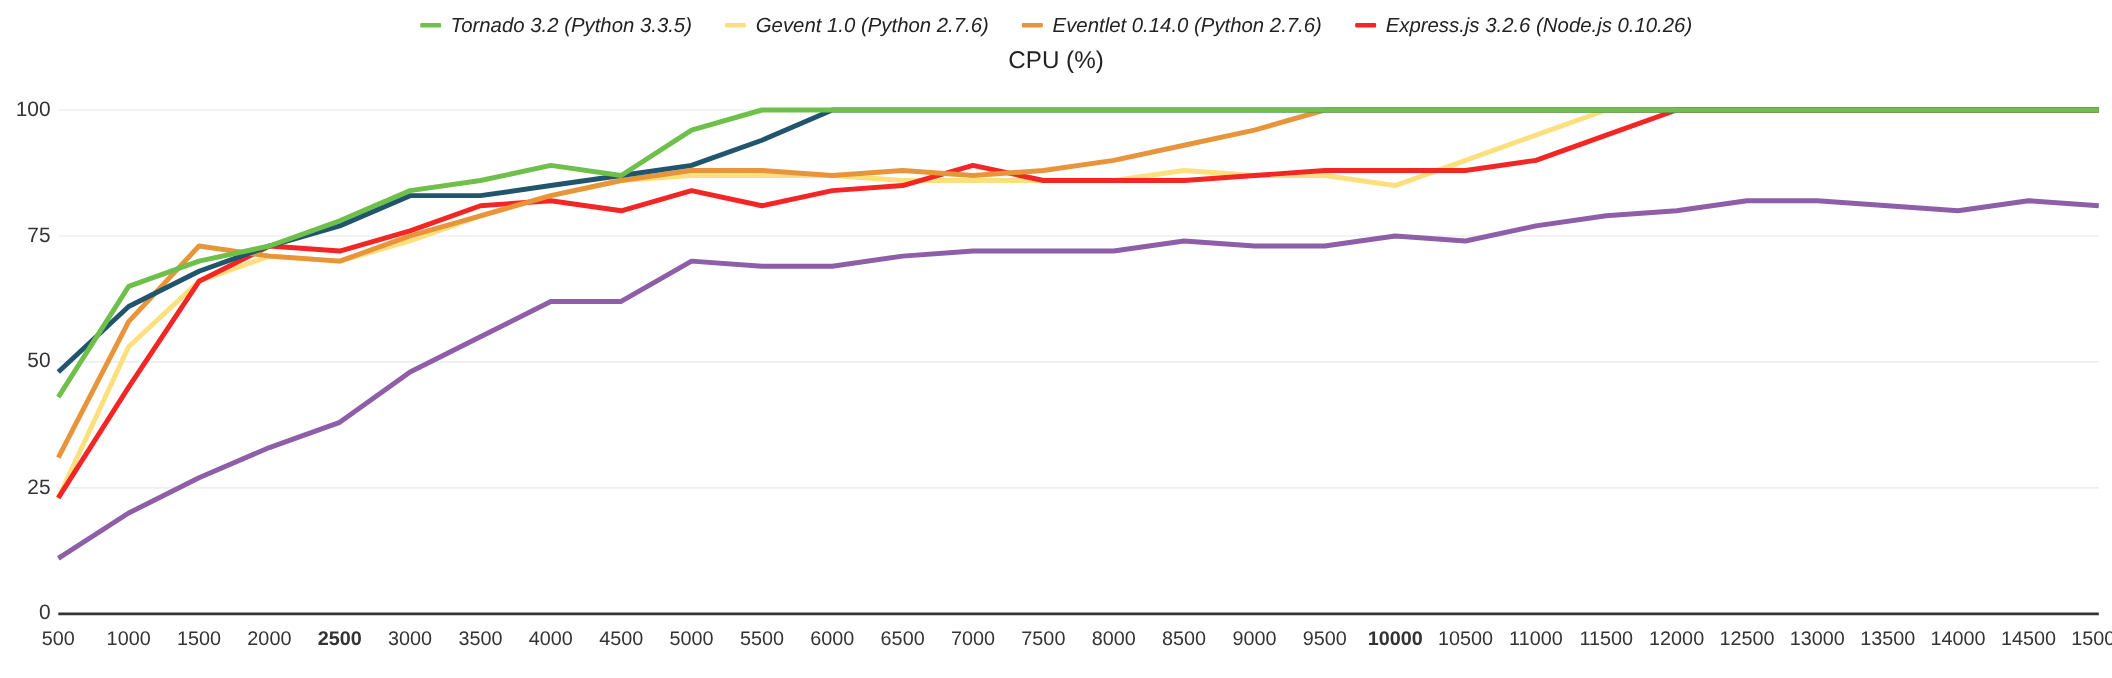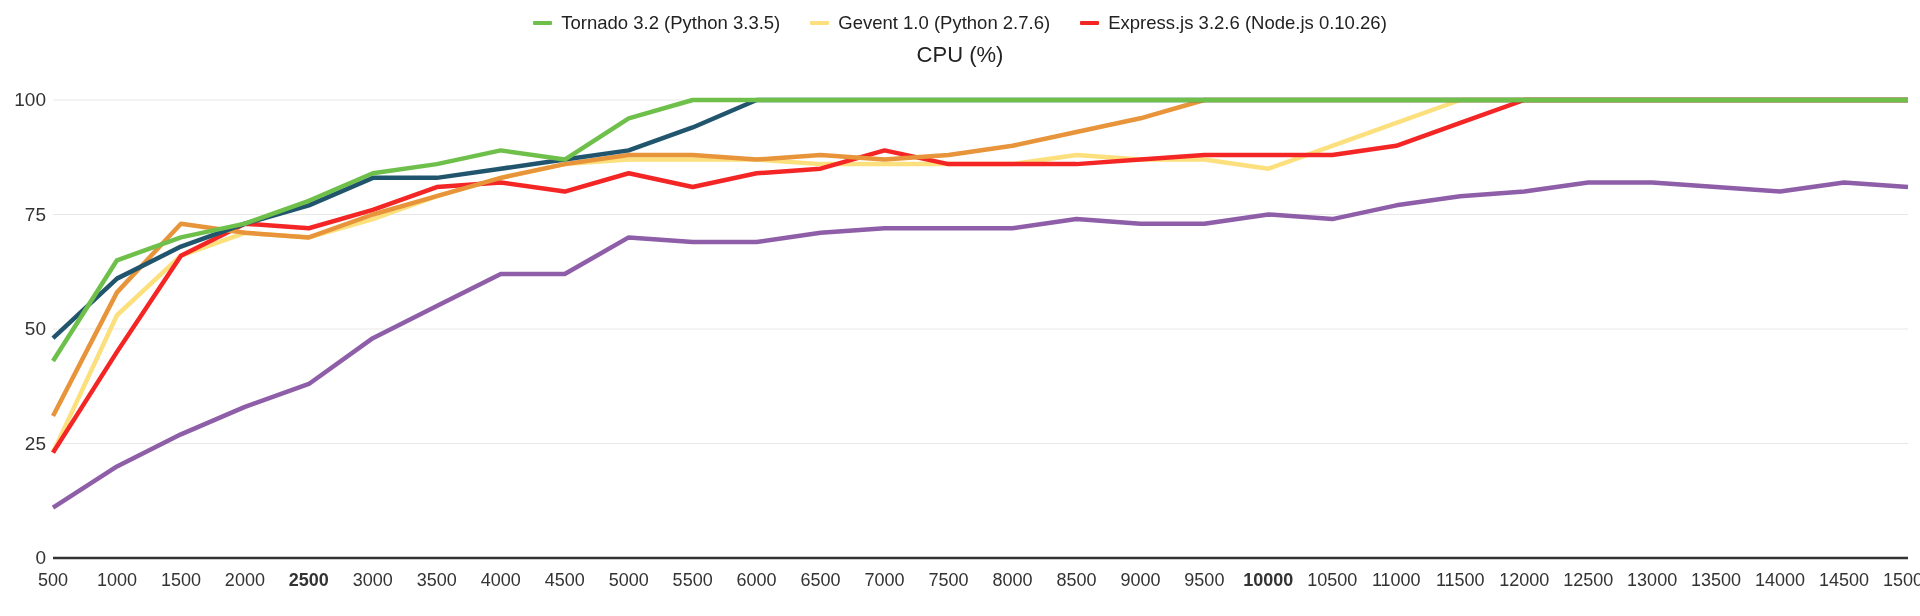--- a/index.html
+++ b/index.html
@@ -25,20 +25,21 @@
     position: absolute;
     left: 0;
     top: 8px;
     width: 1920px;
     height: 30px;
     display: flex;
     flex-direction: row;
     justify-content: center;
     align-items: center;
     gap: 30px;
+    font-style: italic;
   }
   .legend-item {
     display: flex;
     flex-direction: row;
     align-items: center;
     gap: 9px;
     white-space: nowrap;
   }
   .legend-swatch {
     display: inline-block;
@@ -116,20 +117,24 @@
 <div id="chart-root">
 
   <div id="legend">
       <div class="legend-item">
         <span class="legend-swatch" style="background: rgb(110, 192, 74);"></span>
         <span class="legend-label">Tornado 3.2 (Python 3.3.5)</span>
       </div>
       <div class="legend-item">
         <span class="legend-swatch" style="background: rgb(252, 224, 126);"></span>
         <span class="legend-label">Gevent 1.0 (Python 2.7.6)</span>
+      </div>
+      <div class="legend-item">
+        <span class="legend-swatch" style="background: rgb(232, 148, 58);"></span>
+        <span class="legend-label">Eventlet 0.14.0 (Python 2.7.6)</span>
       </div>
       <div class="legend-item">
         <span class="legend-swatch" style="background: rgb(244, 37, 37);"></span>
         <span class="legend-label">Express.js 3.2.6 (Node.js 0.10.26)</span>
       </div>
     </div>
 
   <div id="chart-title">CPU (%)</div>
 
   <div id="plot-wrap">

